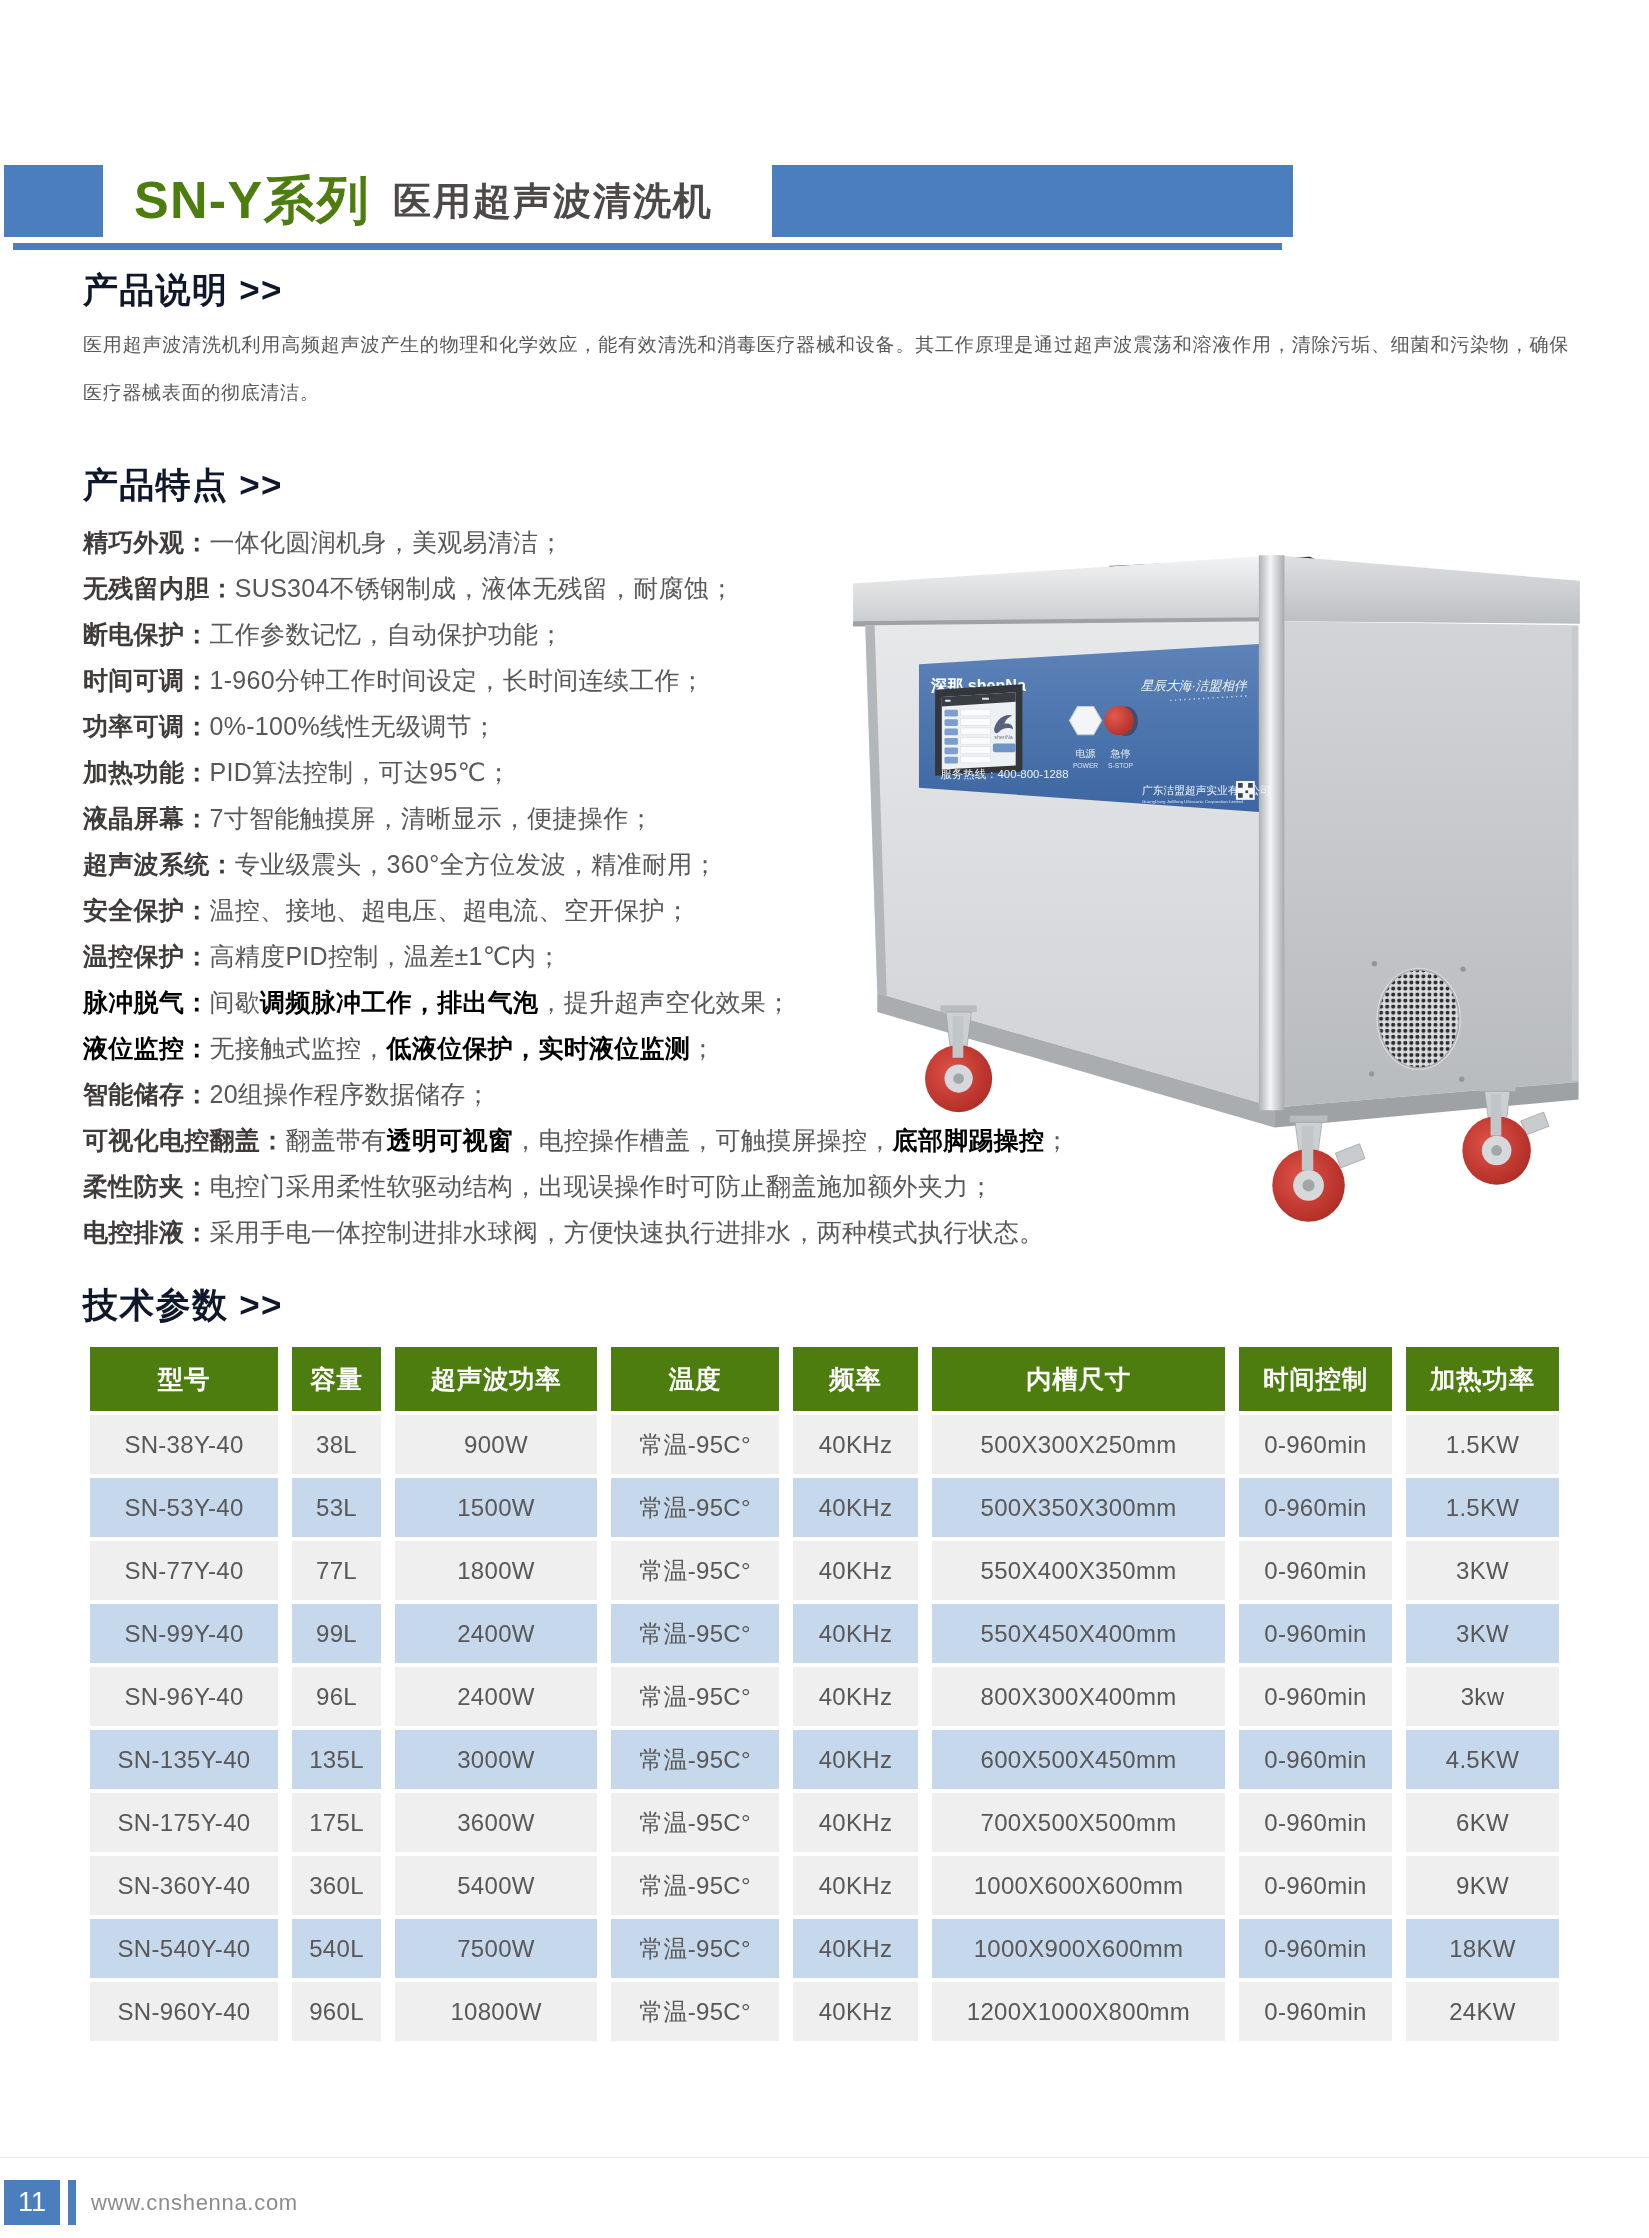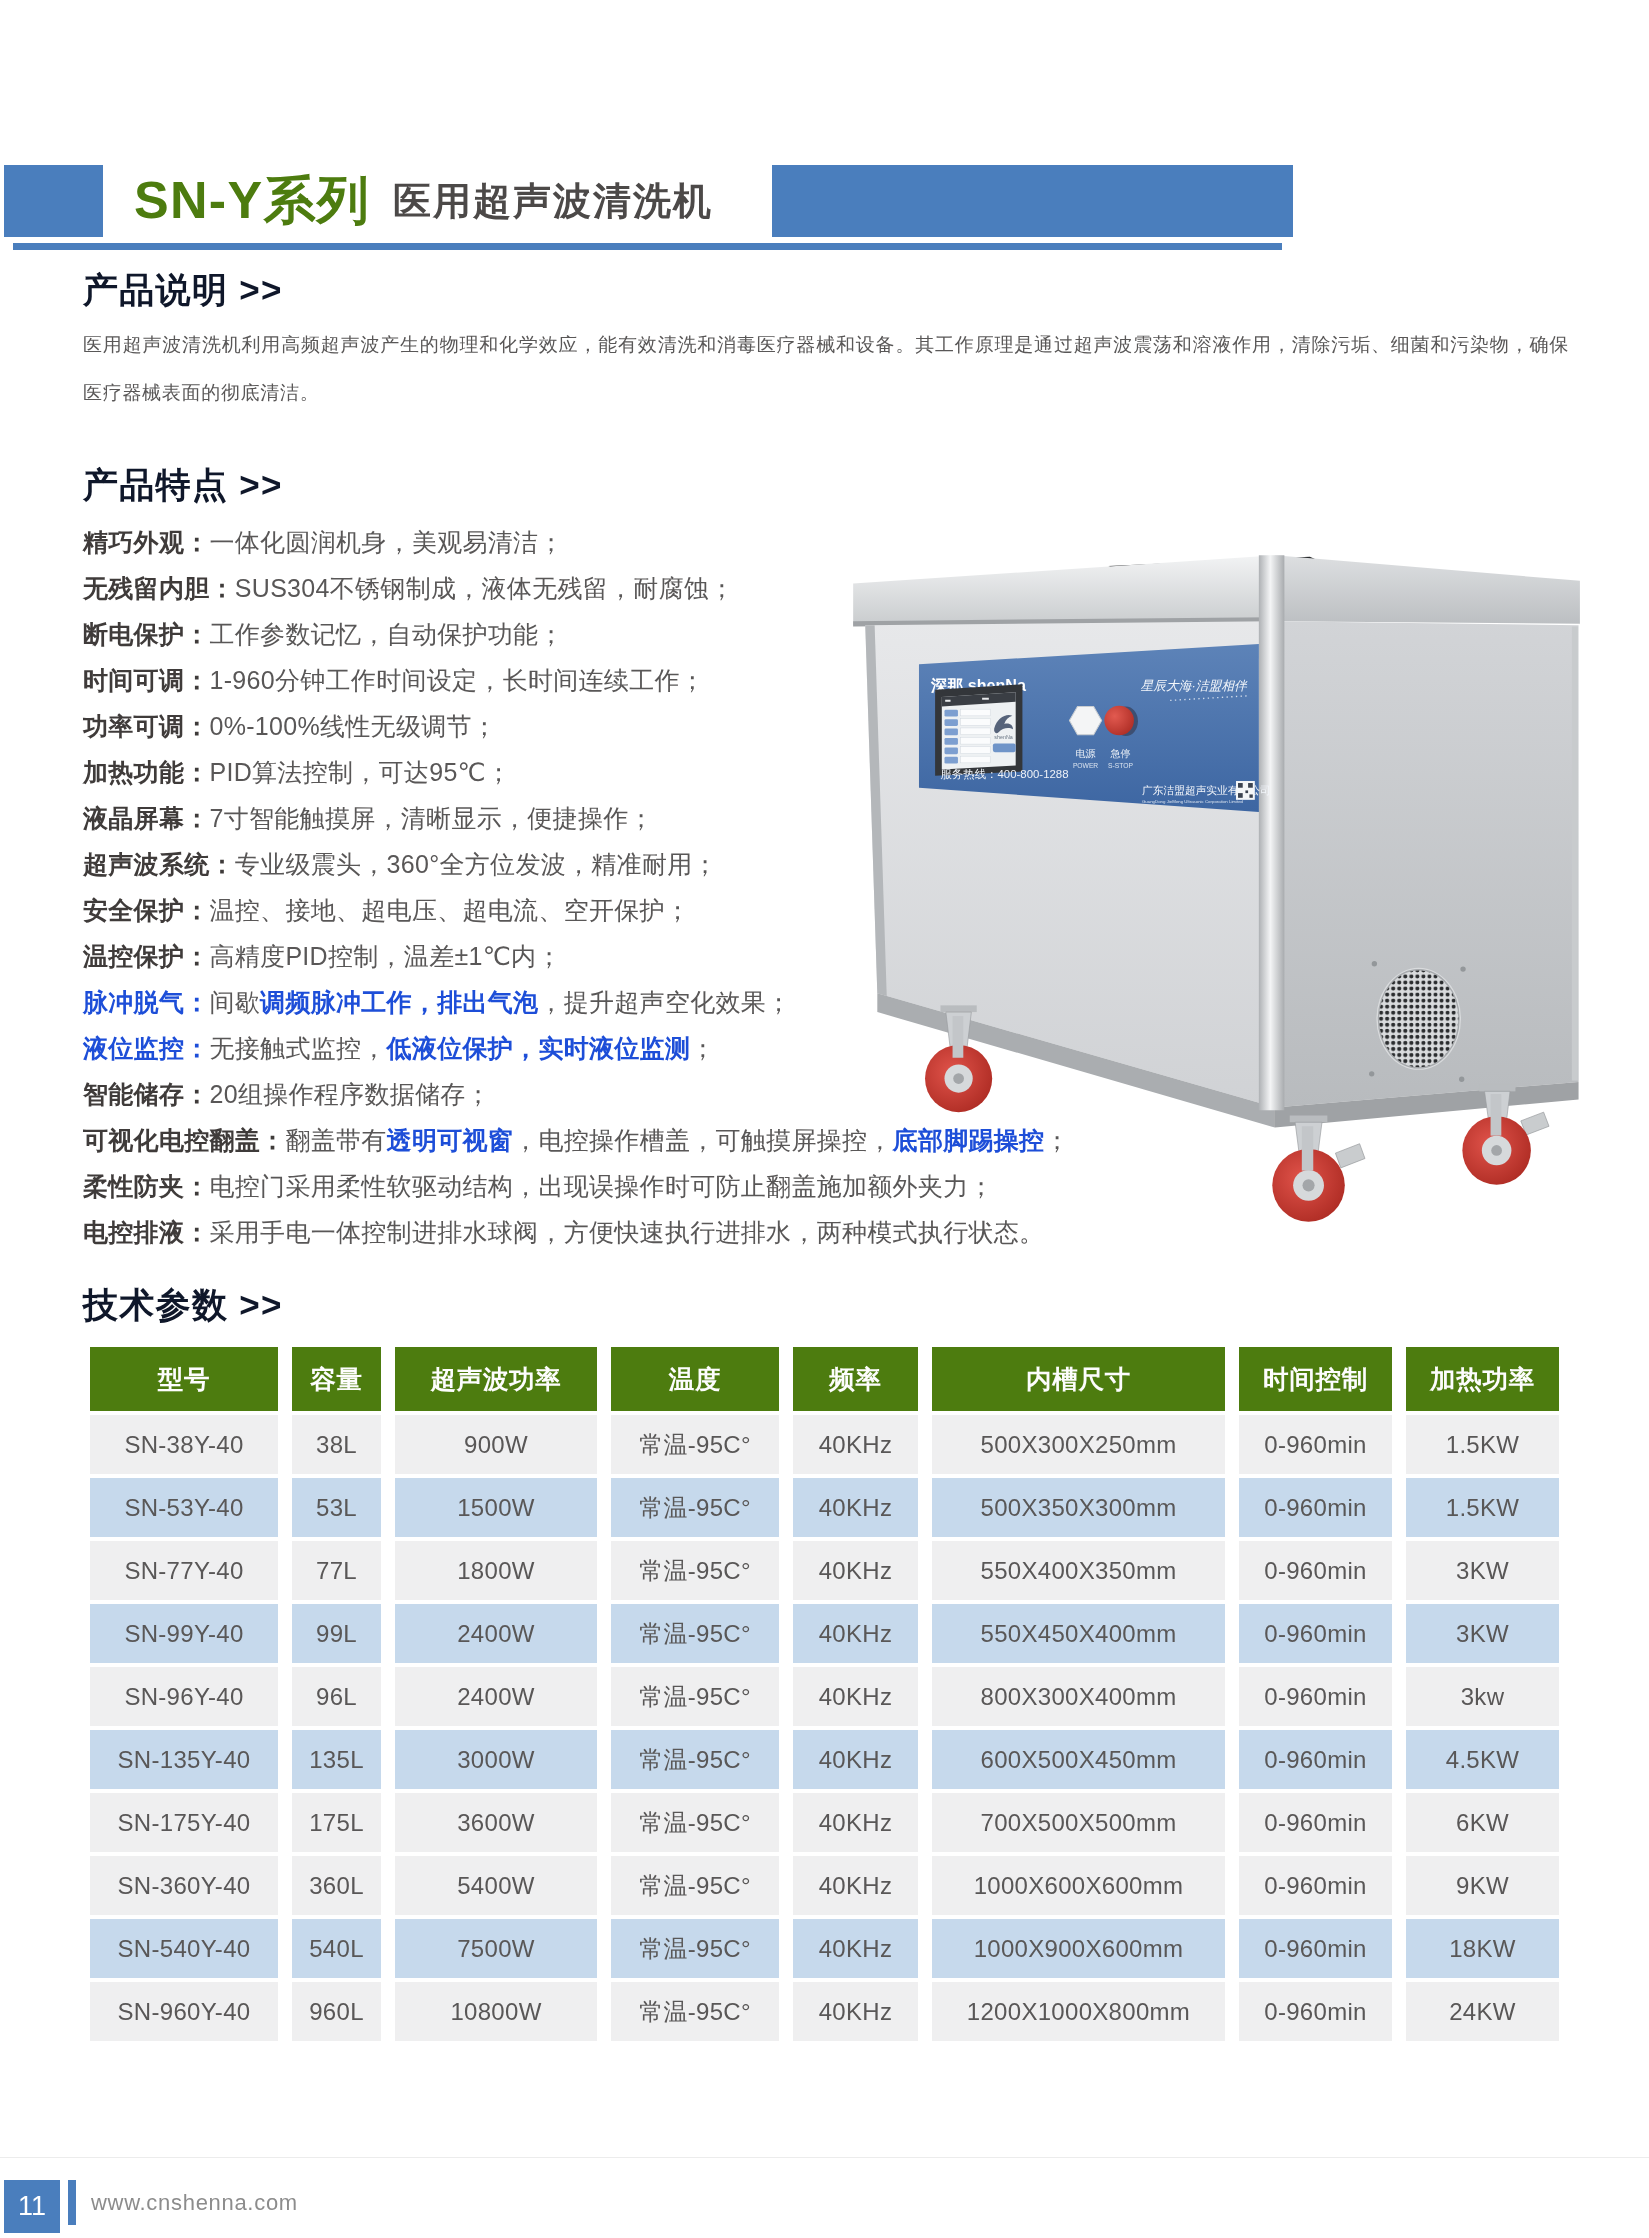--- a/index.html
+++ b/index.html
@@ -18,33 +18,33 @@
   .hdr-rule{left:13.4px;top:243px;width:1269px;height:6.7px;background:#4a7ebd;}
   
   .sec-title{font-size:35px;font-weight:800;color:#0f172a;letter-spacing:1.3px;white-space:nowrap;}
   
   .desc{left:83px;top:321px;width:1486px;font-size:19px;line-height:48px;color:#595757;text-align:justify;letter-spacing:0.7px;}
   
   .features{left:83px;top:519px;width:1565px;}
   .feat{height:46px;line-height:46px;font-size:25px;color:#595757;white-space:nowrap;letter-spacing:0.3px;}
   .feat .b{font-weight:800;color:#3f3b3a;margin-top:48px;}
   .feat .bl{color:#3f74bc;}
-  .feat .b.bl{color:#1d4ed8;font-family:Liberation Serif, serif;}
+  .feat .b.bl{color:#000000;font-family:Liberation Serif, serif;}
   
   table.specs{position:absolute;left:76px;top:1343px;border-collapse:separate;border-spacing:14px 4.7px;table-layout:fixed;}
   .specs col.c0{width:188px}.specs col.c1{width:89px}.specs col.c2{width:202px}
   .specs col.c3{width:168px}.specs col.c4{width:125px}.specs col.c5{width:293px}
   .specs col.c6{width:153px}.specs col.c7{width:153px}
   .specs th{background:#4d7c0f;color:#fdfdfd;font-size:25.5px;font-weight:600;height:62px;text-align:center;vertical-align:middle;letter-spacing:0.7px;}
   .specs td{font-size:24px;color:#595757;height:57px;text-align:center;vertical-align:middle;letter-spacing:0.3px;white-space:nowrap;}
   .specs tr.r0 td{background:#efeff0;}
   .specs tr.r1 td{background:#c6d9ec;}
   
   .ft-line{left:0;top:2157px;width:1650px;height:1.3px;background:#ececec;}
-  .ft-badge{left:4px;top:2180px;width:56px;height:53px;background:#4a7ebd;color:#ffffff;
+  .ft-badge{left:4px;top:2180px;width:56px;height:45px;background:#4a7ebd;color:#ffffff;
     display:flex;align-items:center;justify-content:center;font-size:27px;}
   .ft-bar{left:68px;top:2180px;width:8px;height:45px;background:#4a7ebd;}
   .ft-site{left:91px;top:2180px;height:45px;display:flex;align-items:center;font-size:22px;color:#8c8c8c;letter-spacing:0.7px;}
   
   .machine{left:833px;top:531px;width:759px;height:719px;}
   .machine text{font-family:"Liberation Sans","DejaVu Sans",sans-serif;}
 </style>
 </head>
 <body>
 

